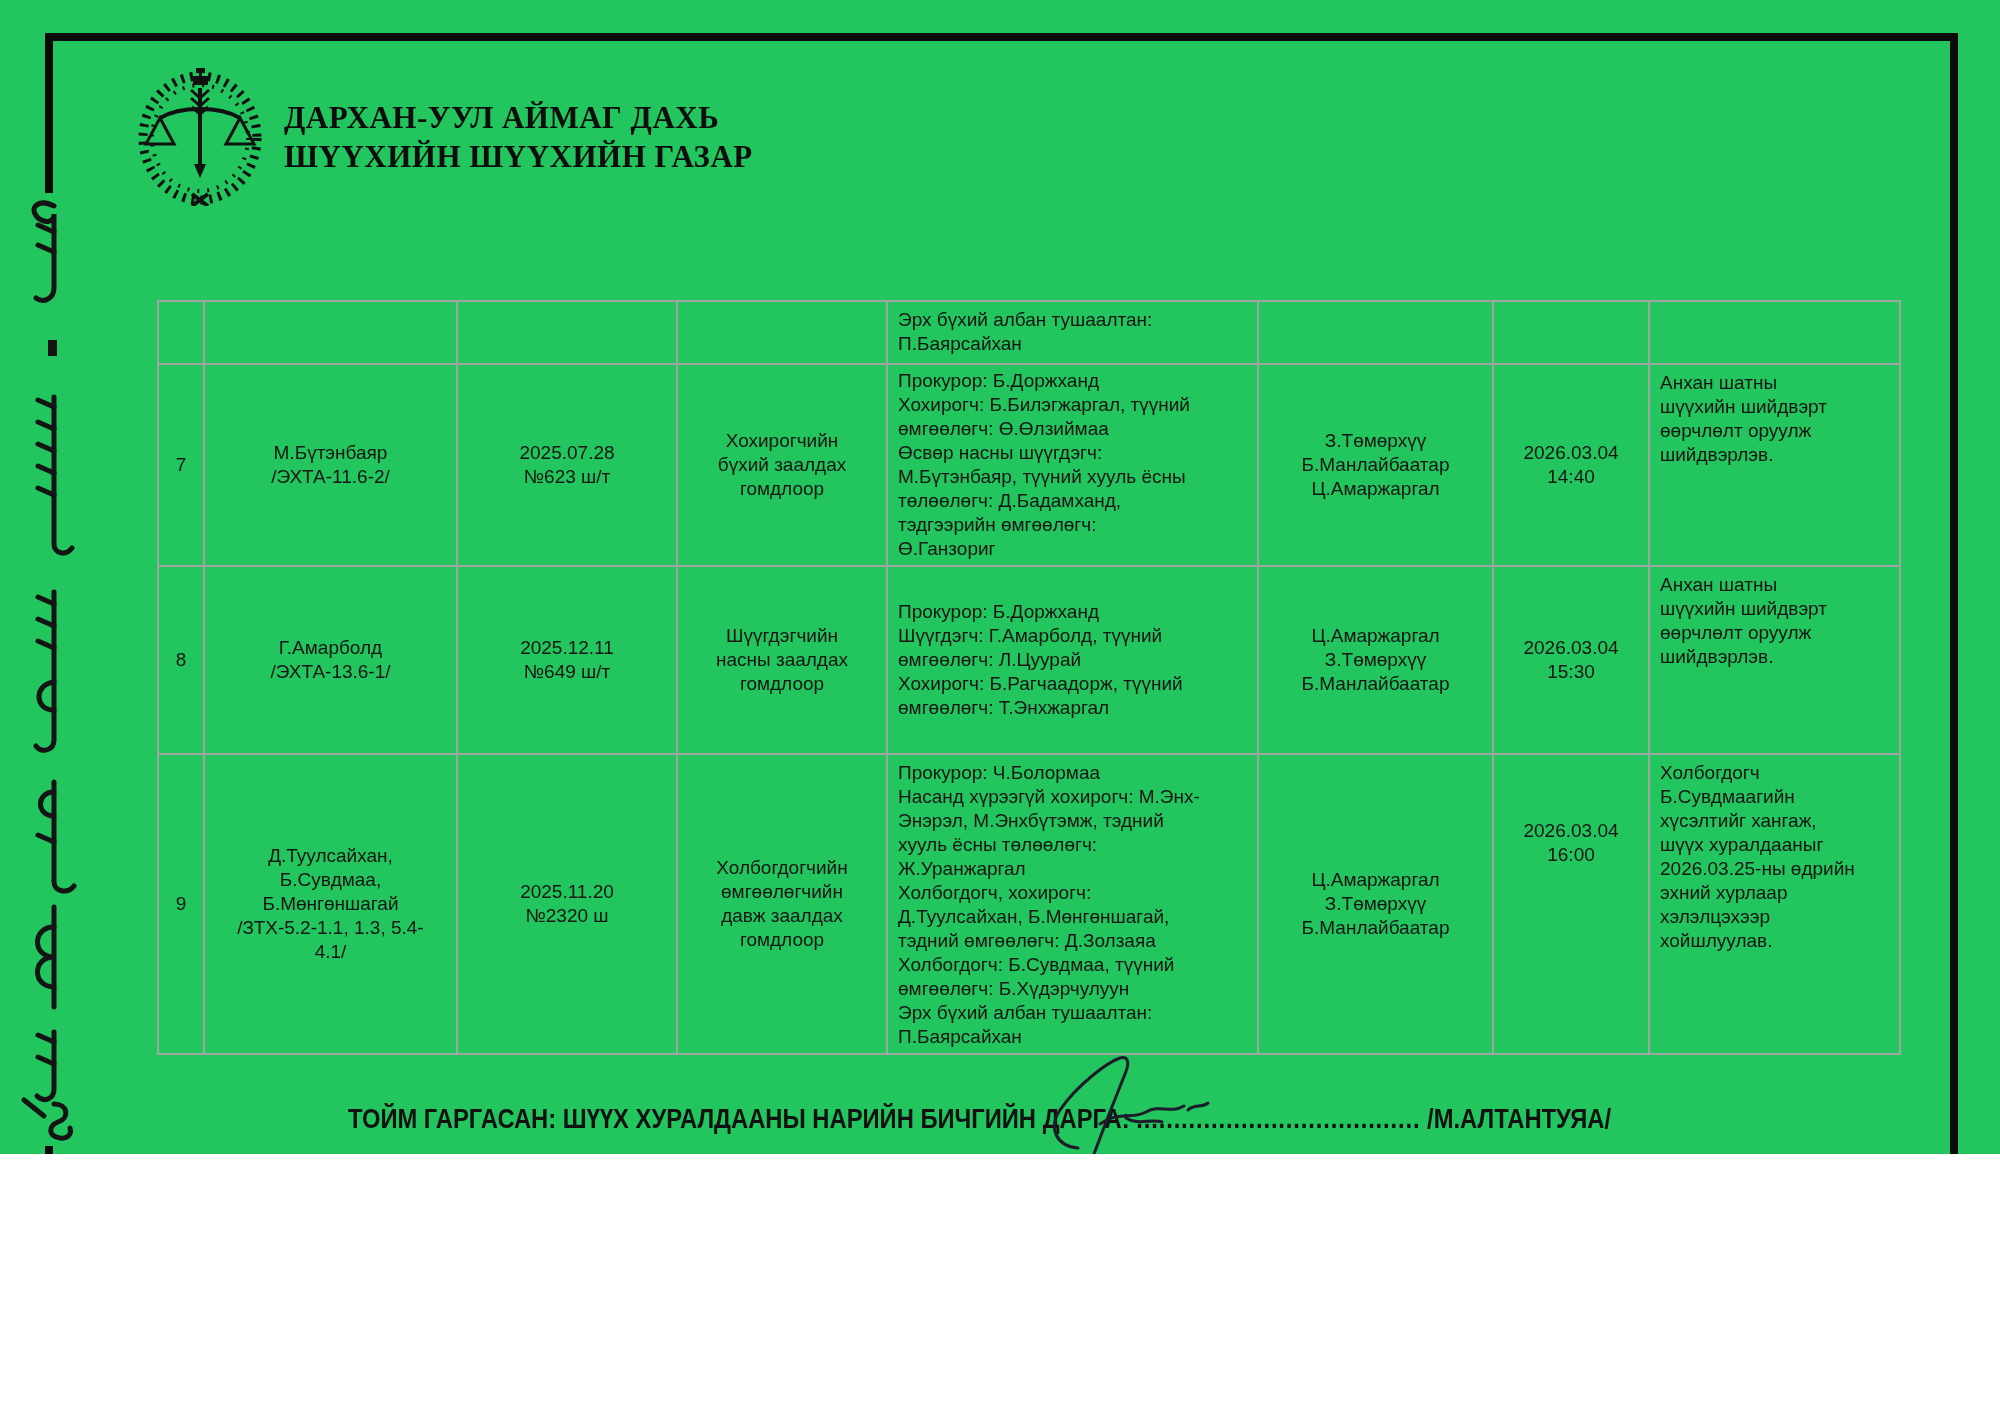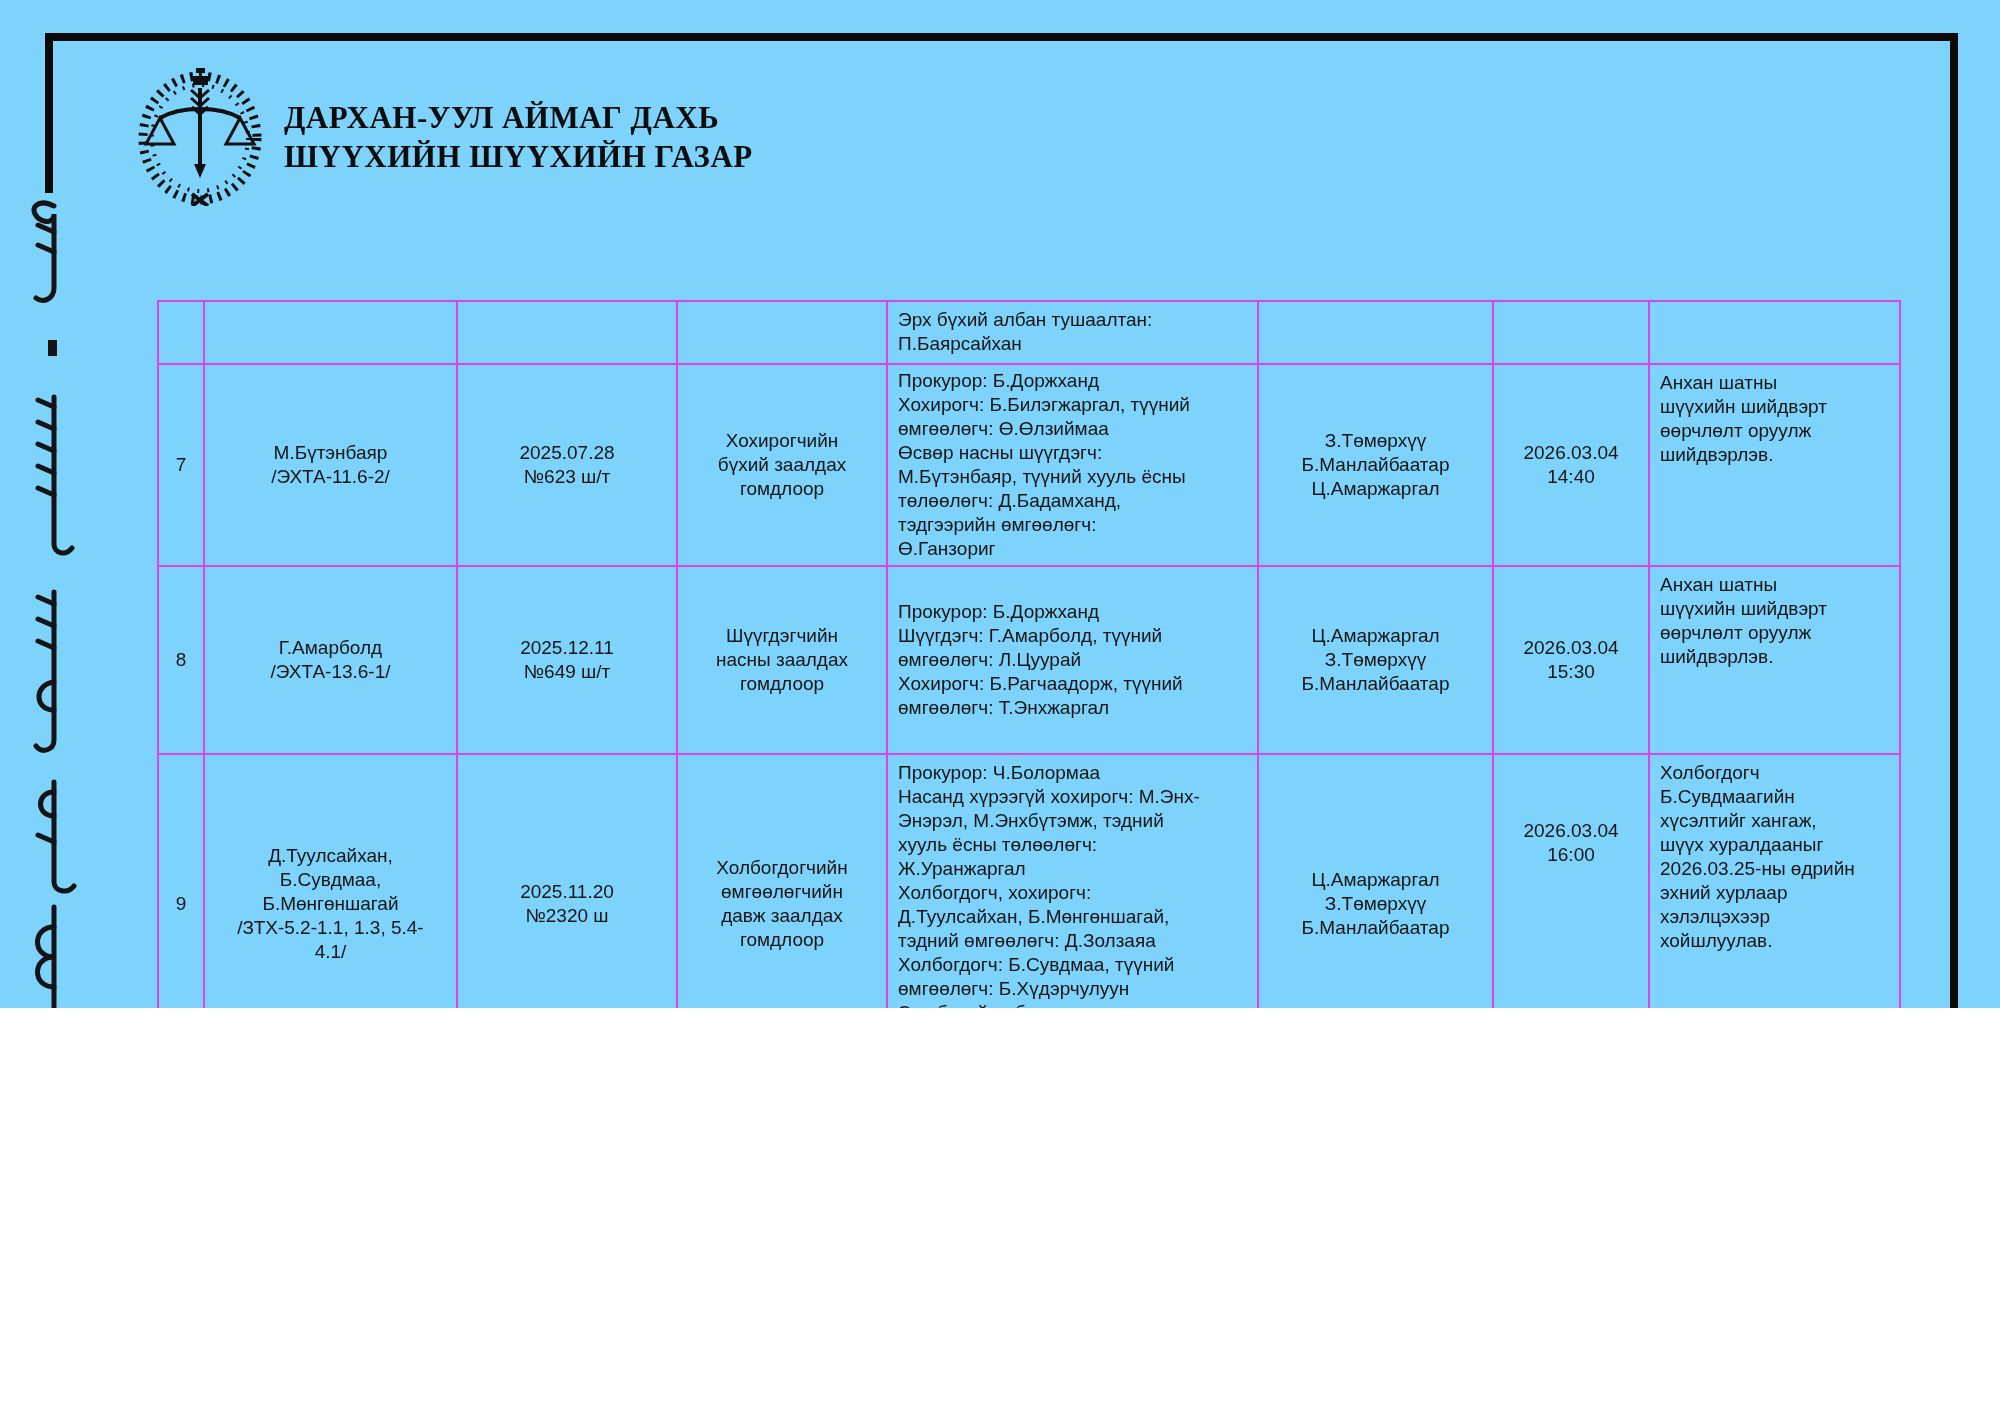--- a/index.html
+++ b/index.html
@@ -1,34 +1,34 @@
 <!DOCTYPE html>
 <html><head>
 <meta charset="utf-8">
 <style>
   html,body{margin:0;padding:0;background:#ffffff;}
-  .page{position:relative;width:2000px;height:1008px;background:#7dd3fc;overflow:hidden;
+  .page{position:relative;width:2000px;height:1154px;background:#22c55e;overflow:hidden;
         font-family:"Liberation Sans",sans-serif;color:#141414;}
   .frame-bar{position:absolute;background:#0a0a0a;}
   .bar-top{left:45px;top:33px;width:1913px;height:8px;}
   .bar-right{left:1950px;top:33px;width:8px;height:1360px;}
   .bar-bottom{left:45px;top:1385px;width:1913px;height:8px;}
   .bar-left-top{left:45px;top:33px;width:8px;height:160px;}
   .bar-left-bottom{left:45px;top:1146px;width:8px;height:247px;}
 
   .script-margin{position:absolute;left:10px;top:192px;width:84px;height:950px;}
 
   .logo{position:absolute;left:135px;top:66px;width:130px;height:140px;}
 
   .org-title{position:absolute;left:284px;top:98px;
              font-family:"Liberation Serif","DejaVu Serif",serif;
              font-weight:bold;font-size:31px;line-height:39px;letter-spacing:.5px;color:#0d0d0d;}
 
   .sched{position:absolute;left:157px;top:300px;border-collapse:collapse;table-layout:fixed;width:1742px;}
-  .sched td{border:2px solid #d946ef;font-size:19px;line-height:24px;padding:4px 7px;
+  .sched td{border:2px solid #a3a3a3;font-size:19px;line-height:24px;padding:4px 7px;
             vertical-align:middle;color:#151515;white-space:pre-line;word-wrap:break-word;}
   .ta-c{text-align:center;}
   .va-t{vertical-align:top !important;}
   .cell-left{text-align:left;padding-left:10px !important;}
   .num{font-size:20px;}
   .hearing-offset{vertical-align:top !important;padding-top:64px !important;}
   .pt-sm{padding-top:6px !important;}
 
   .footer-line{position:absolute;left:348px;top:1104px;white-space:nowrap;
                font-weight:bold;font-size:27px;color:#111;

